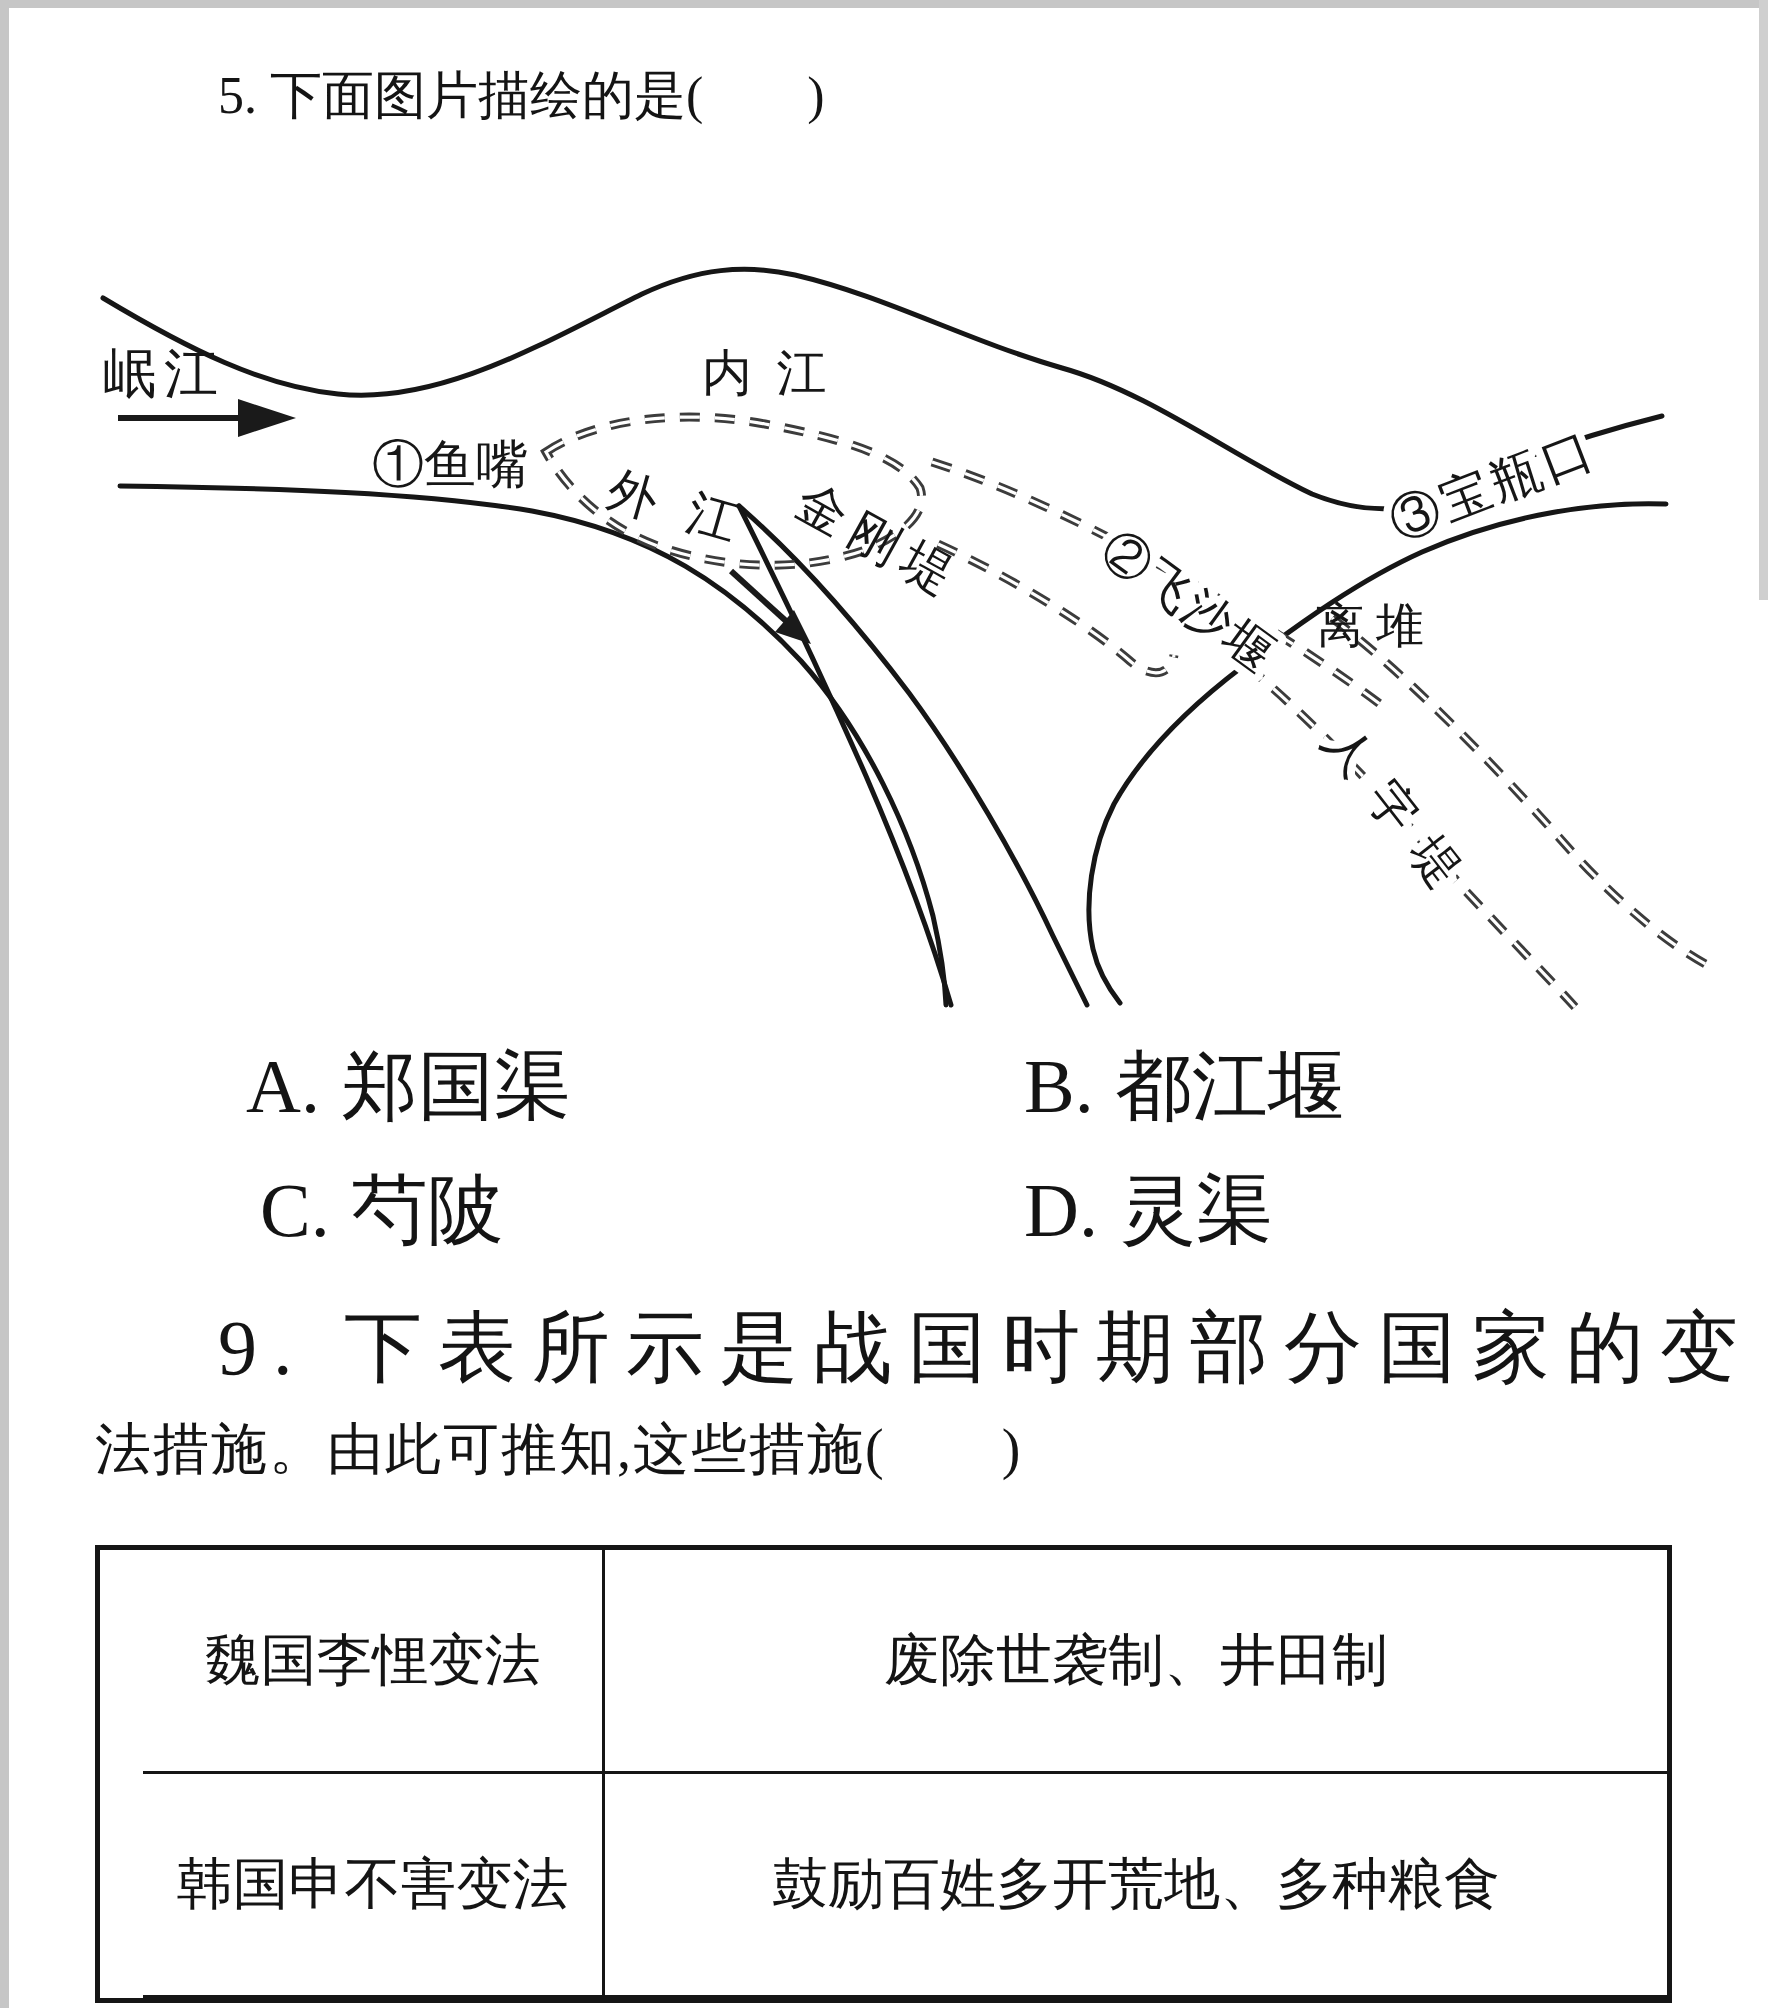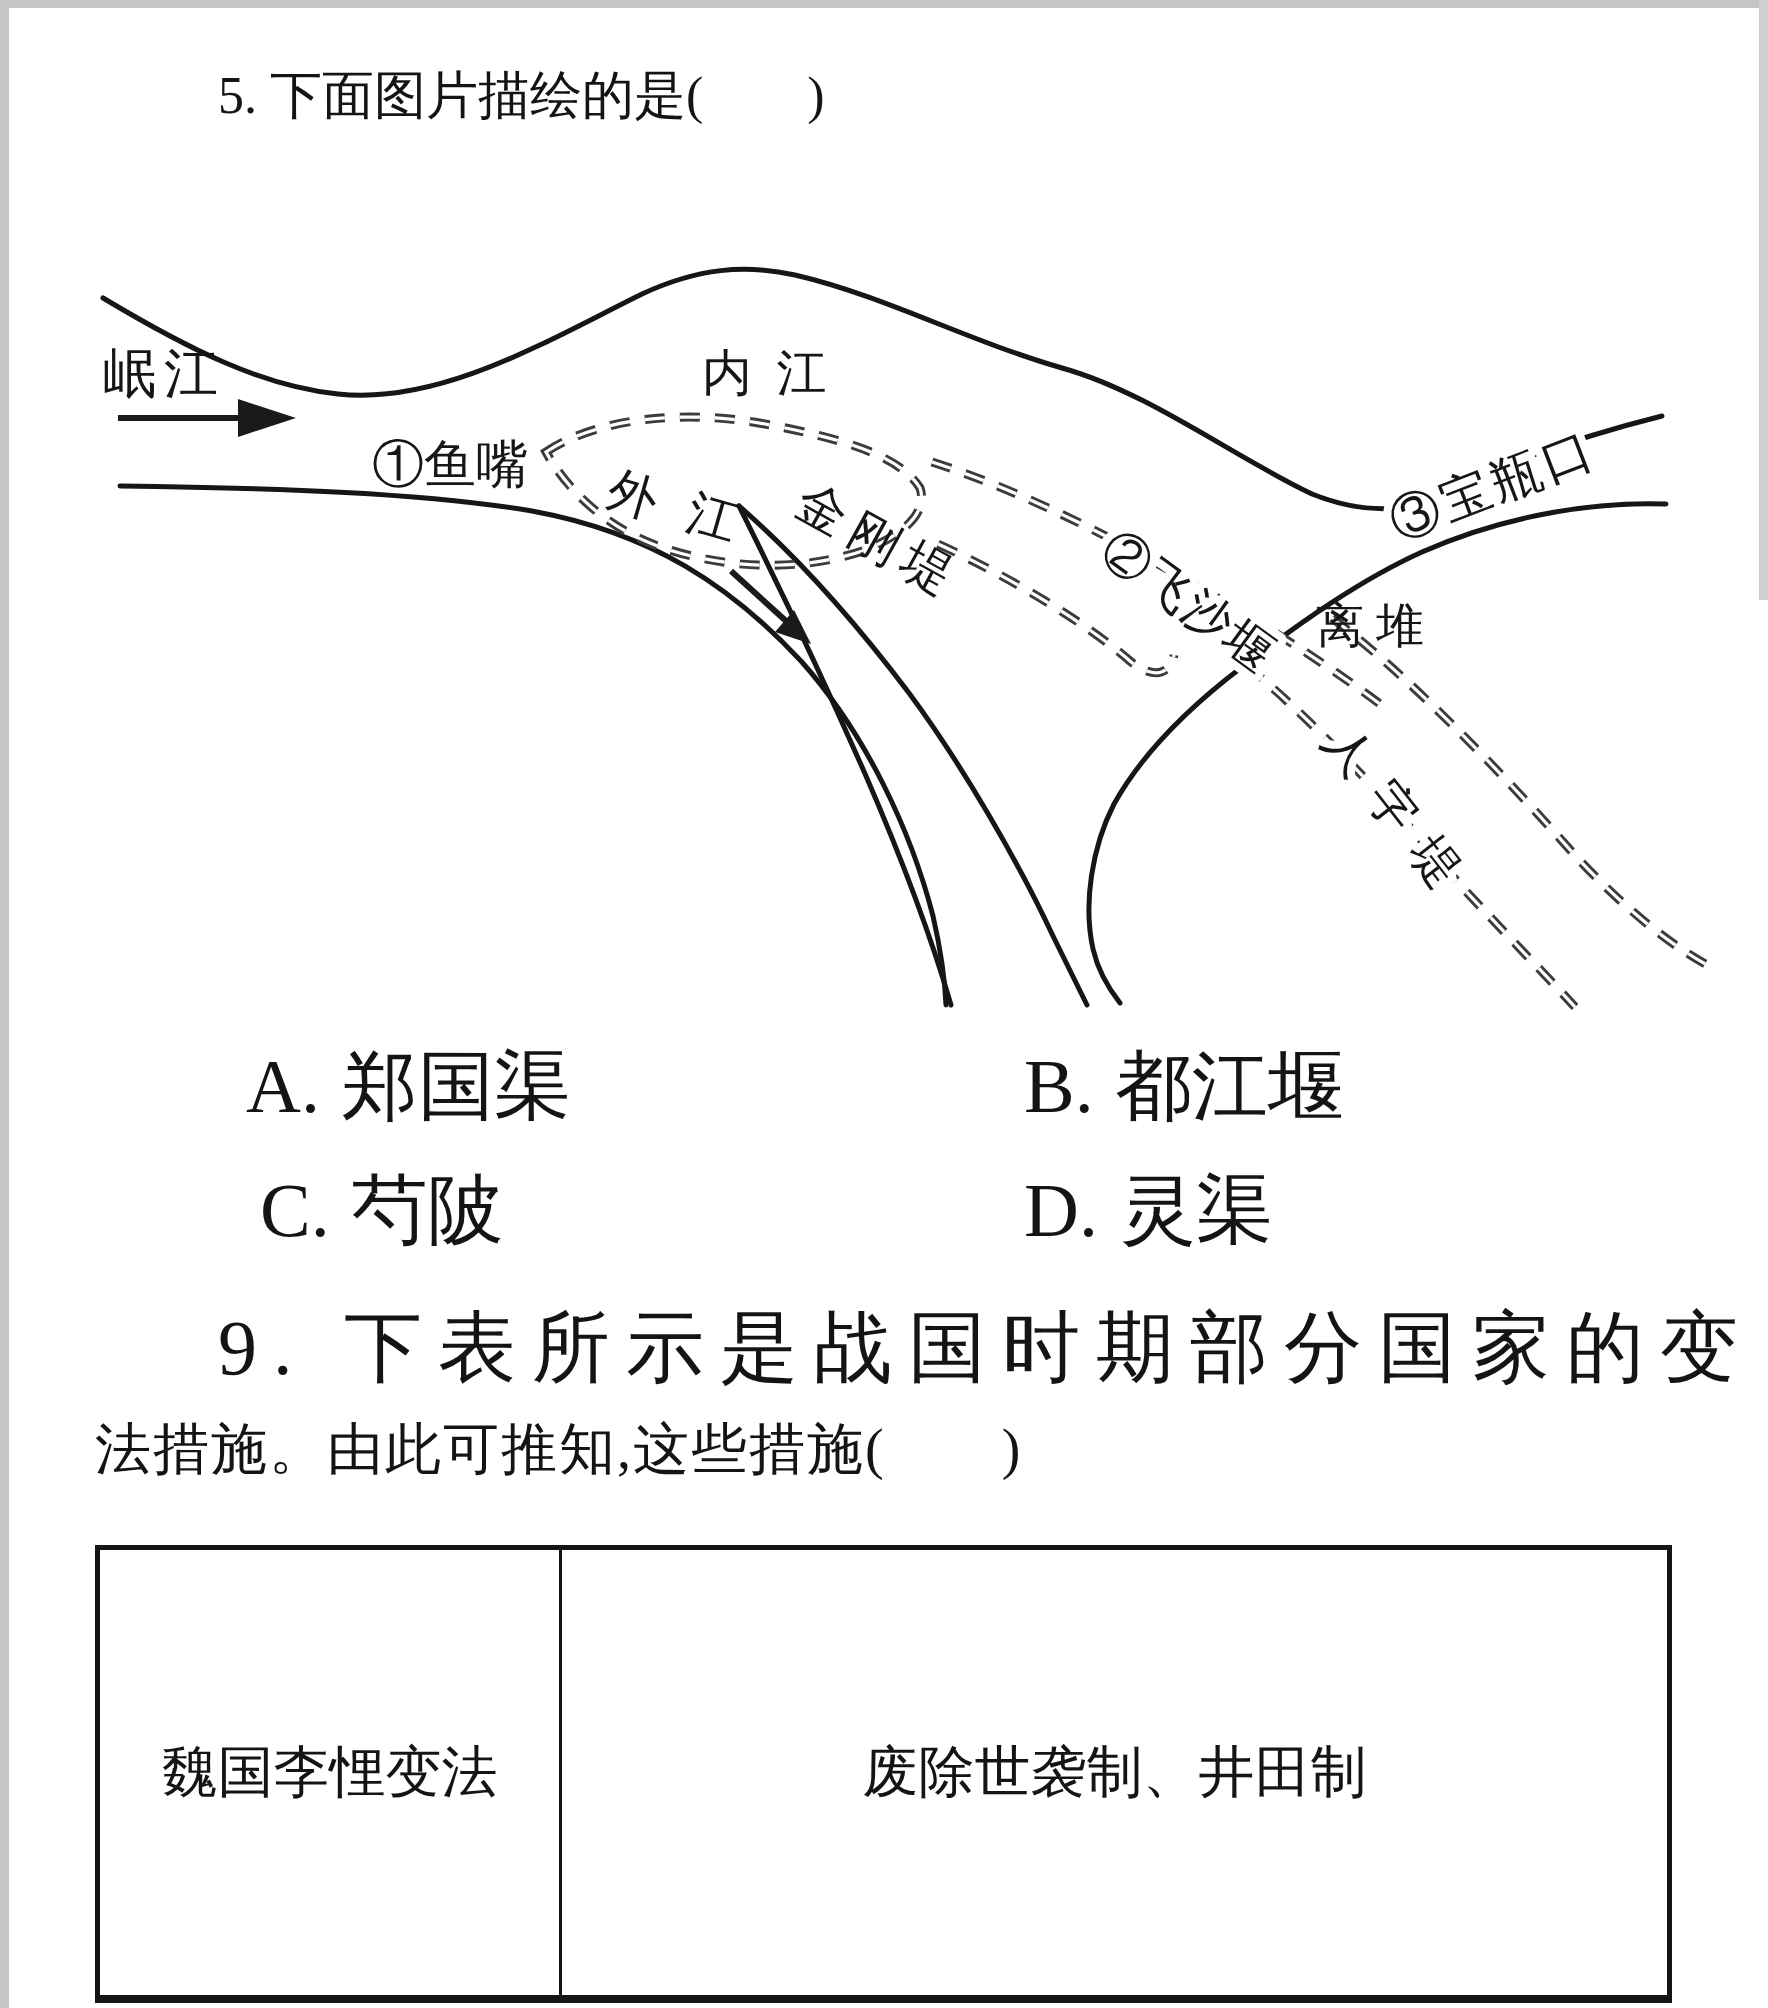--- a/index.html
+++ b/index.html
@@ -48,21 +48,21 @@
   .q6-line2{
     position:absolute;left:95px;top:1412px;
     font-size:56px;letter-spacing:2px;white-space:nowrap;
   }
 
   #reform-table{
     position:absolute;left:95px;top:1545px;
     width:1577px;height:458px;
     border:5px solid #151515;
     box-sizing:border-box;
-    display:flex;flex-direction:column;
+    display:flex;flex-direction:column;padding-left:43px;
   }
   .t-row{flex:1;display:flex;min-height:0;}
   .t-row.rule{border-bottom:3px solid #151515;}
   .t-cell{display:flex;align-items:center;justify-content:center;
     font-size:56px;box-sizing:border-box;white-space:nowrap;}
   .t-cell.left{width:462px;border-right:3px solid #151515;}
   .t-cell.right{flex:1;}
 </style>
 </head>
 <body>
@@ -145,13 +145,17 @@
 </div>
 
 <div class="q6-line1">9. 下表所示是战国时期部分国家的变</div>
 <div class="q6-line2">法措施。由此可推知,这些措施(　　)</div>
 
 <div id="reform-table">
   <div class="t-row rule">
     <div class="t-cell left">魏国李悝变法</div>
     <div class="t-cell right">废除世袭制、井田制</div>
   </div>
+  <div class="t-row rule">
+    <div class="t-cell left">韩国申不害变法</div>
+    <div class="t-cell right">鼓励百姓多开荒地、多种粮食</div>
+  </div>
 </div>
 
 </body></html>

